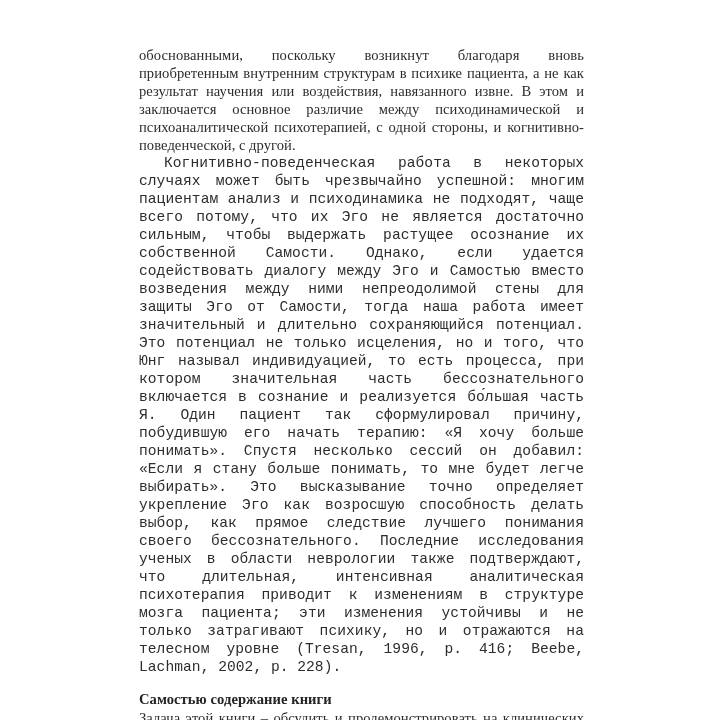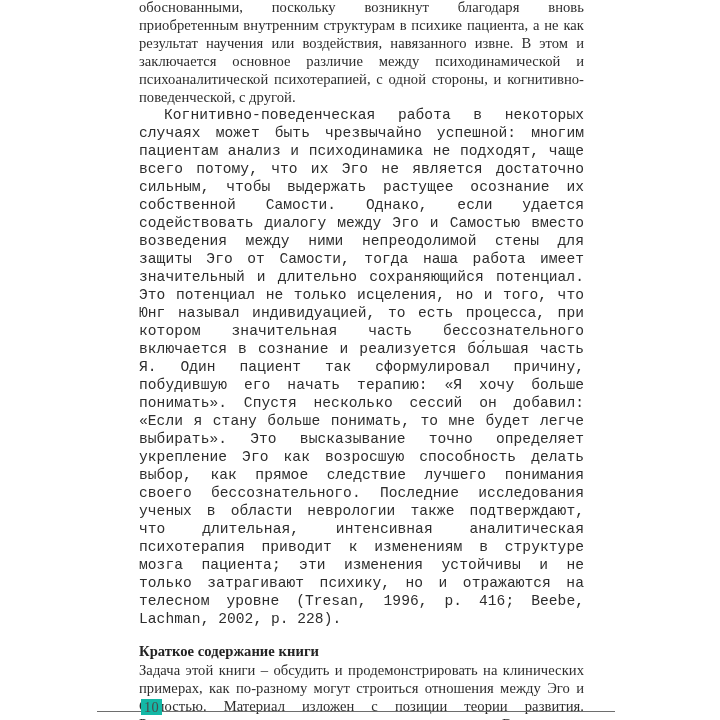--- a/index.html
+++ b/index.html
@@ -15,20 +15,21 @@
     font-family: "Liberation Serif", "DejaVu Serif", serif;
     color: #2b2b2b;
     -webkit-font-smoothing: antialiased;
   }
 
   .page {
     position: relative;
     width: 720px;
     height: 632px;
     box-sizing: border-box;
+    margin-top: 48px;
   }
 
   
   .textblock {
     position: absolute;
     left: 139px;
     top: -2px;
     width: 445px;
   }
 
@@ -96,21 +97,21 @@
 <div class="page">
 
   <div class="textblock">
 
     <p class="para noindent">обоснованными, поскольку возникнут благодаря вновь приобретенным внутренним структурам в психике пациента, а не как результат научения или воздействия, навязанного извне. В этом и заключается основное различие между психодинамической и психоаналитической психотерапией, с одной стороны, и когнитивно-поведенческой, с другой.</p>
 
     <p class="para indent">Когнитивно-поведенческая работа в некоторых случаях может быть чрезвычайно успешной: многим пациентам анализ и психодинамика не подходят, чаще всего потому, что их Эго не является достаточно сильным, чтобы выдержать растущее осознание их собственной Самости. Однако, если удается содействовать диалогу между Эго и Самостью вместо возведения между ними непреодолимой стены для защиты Эго от Самости, тогда наша работа имеет значительный и длительно сохраняющийся потенциал. Это потенциал не только исцеления, но и того, что Юнг называл индивидуацией, то есть процесса, при котором значительная часть бессознательного включается в сознание и реализуется бо́льшая часть Я. Один пациент так сформулировал причину, побудившую его начать терапию: «Я хочу больше понимать». Спустя несколько сессий он добавил: «Если я стану больше понимать, то мне будет легче выбирать». Это высказывание точно определяет укрепление Эго как возросшую способность делать выбор, как прямое следствие лучшего понимания своего бессознательного. Последние исследования ученых в области неврологии также подтверждают, что длительная, интенсивная аналитическая психотерапия приводит к изменениям в структуре мозга пациента; эти изменения устойчивы и не только затрагивают психику, но и отражаются на телесном уровне (Tresan, 1996, p. 416; Beebe, Lachman, 2002, p. 228).</p>
 
     <div class="gap-before-heading"></div>
 
-    <h2 class="section-heading">Краткое содержание книги</h2>
+    <h2 class="section-heading">Самостью содержание книги</h2>
 
     <div class="gap-after-heading"></div>
 
     <p class="para noindent">Задача этой книги – обсудить и продемонстрировать на клинических примерах, как по-разному могут строиться отношения между Эго и Самостью. Материал изложен с позиции теории развития. Рассматриваются различия в подходах разных авторов. В последних главах основной акцент сделан на взглядах Юнга и его последователей, так как именно здесь можно обнаружить наиболее серьезное теоретическое обоснование того взгляда на диалог между Эго и Самостью, в котором этот диалог видится необходимым элементом психического развития человека.</p>
 
     <p class="para indent">Глава первая содержит обзор моделей бессознательной психики, во второй главе разбираются сложности в определении понятий Эго и Самости.</p>
 
   </div>
 
   <div class="footer-rule"></div>

